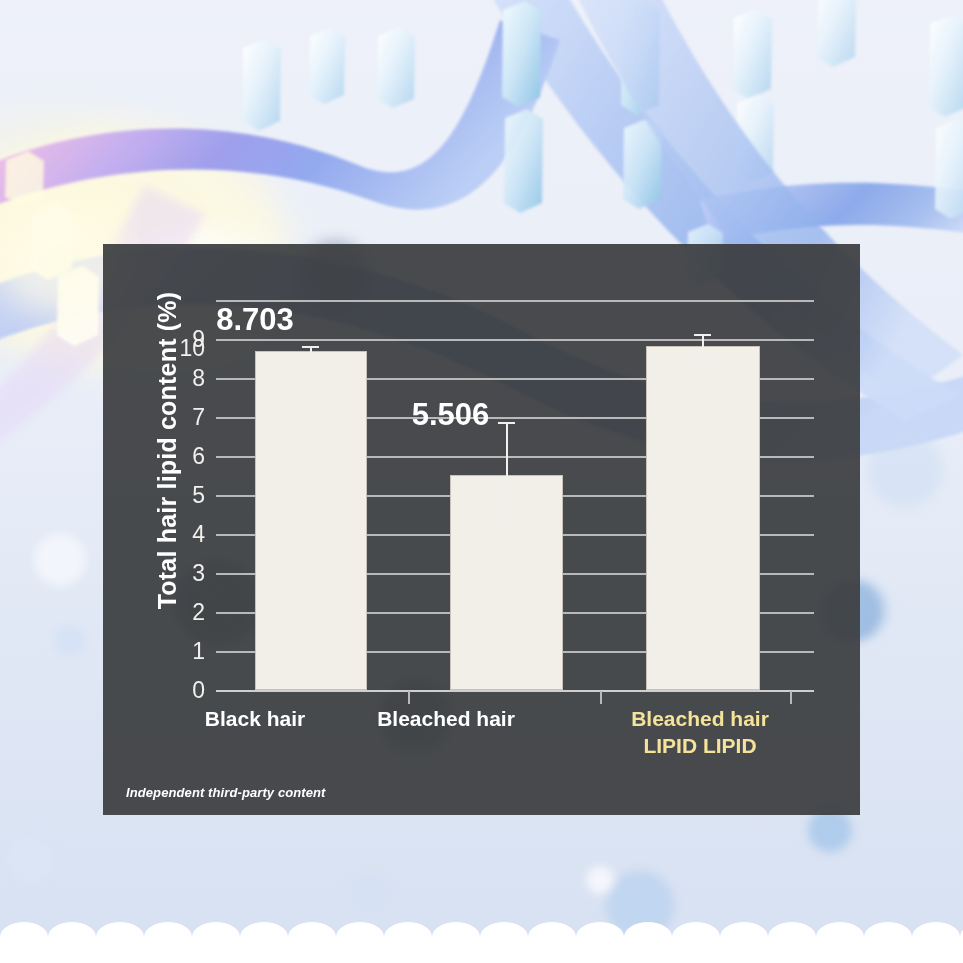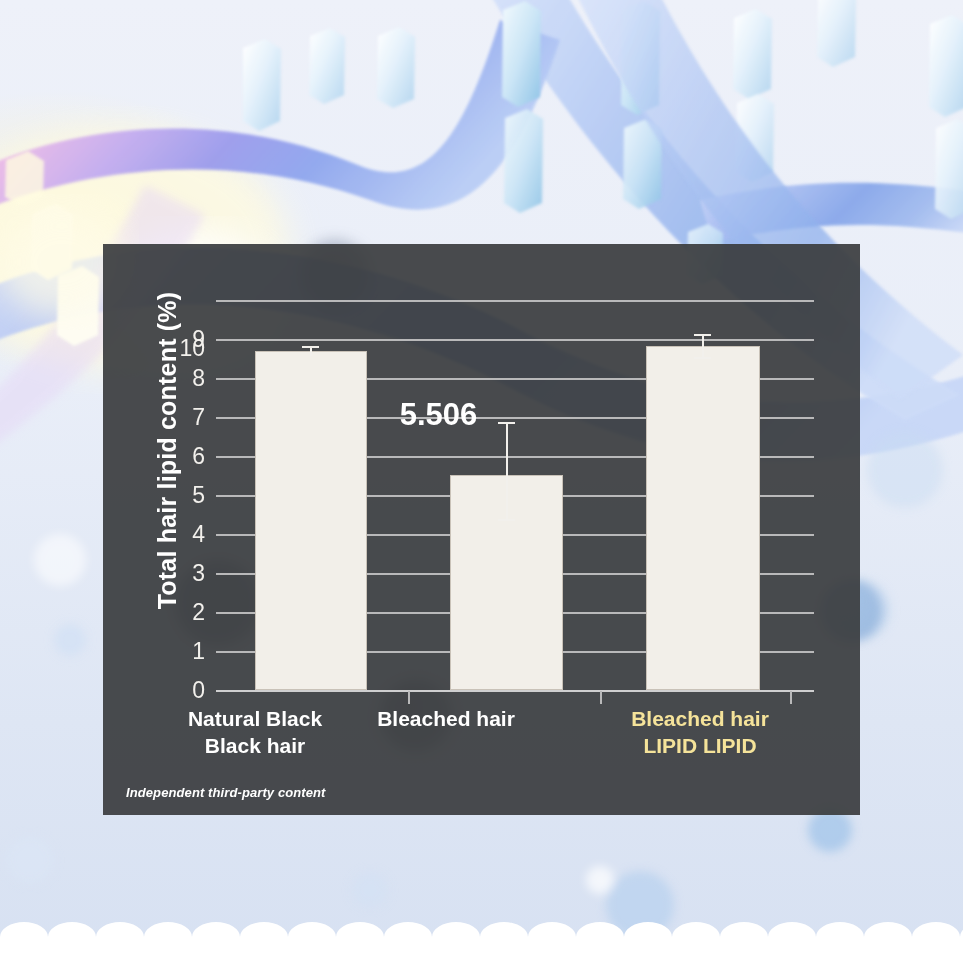--- a/index.html
+++ b/index.html
@@ -331,24 +331,24 @@
         <div class="errbar" style="left:486px; top:90px; height:24px;"></div>
         <div class="errcap" style="left:478px; top:90px;"></div>
         <div class="errcap" style="left:478px; top:113px;"></div>
 
         <div class="axisline" style="top:446px;"></div>
         <div class="xtick" style="left:192px; top:447px;"></div>
         <div class="xtick" style="left:384px; top:447px;"></div>
         <div class="xtick" style="left:574px; top:447px;"></div>
       </div>
 
-      <div class="vallabel" style="left:279px; top:153px; width:113px;">5.506</div>
+      <div class="vallabel" style="left:96px;  top:58px;  width:112px;">8.703</div>
+      <div class="vallabel" style="left:291px; top:153px; width:113px;">5.506</div>
 
       <div class="catlabel white" style="left:57px; top:461px; width:190px;">
-        <div>Natural Black</div>
         <div>Black hair</div>
       </div>
 
       <div class="catlabel white" style="left:248px; top:461px; width:190px;">
         <div>Bleached hair</div>
       </div>
 
       <div class="catlabel gold" style="left:483px; top:461px; width:228px;">
         <div>Bleached hair</div>
         <div>LIPID LIPID</div>

